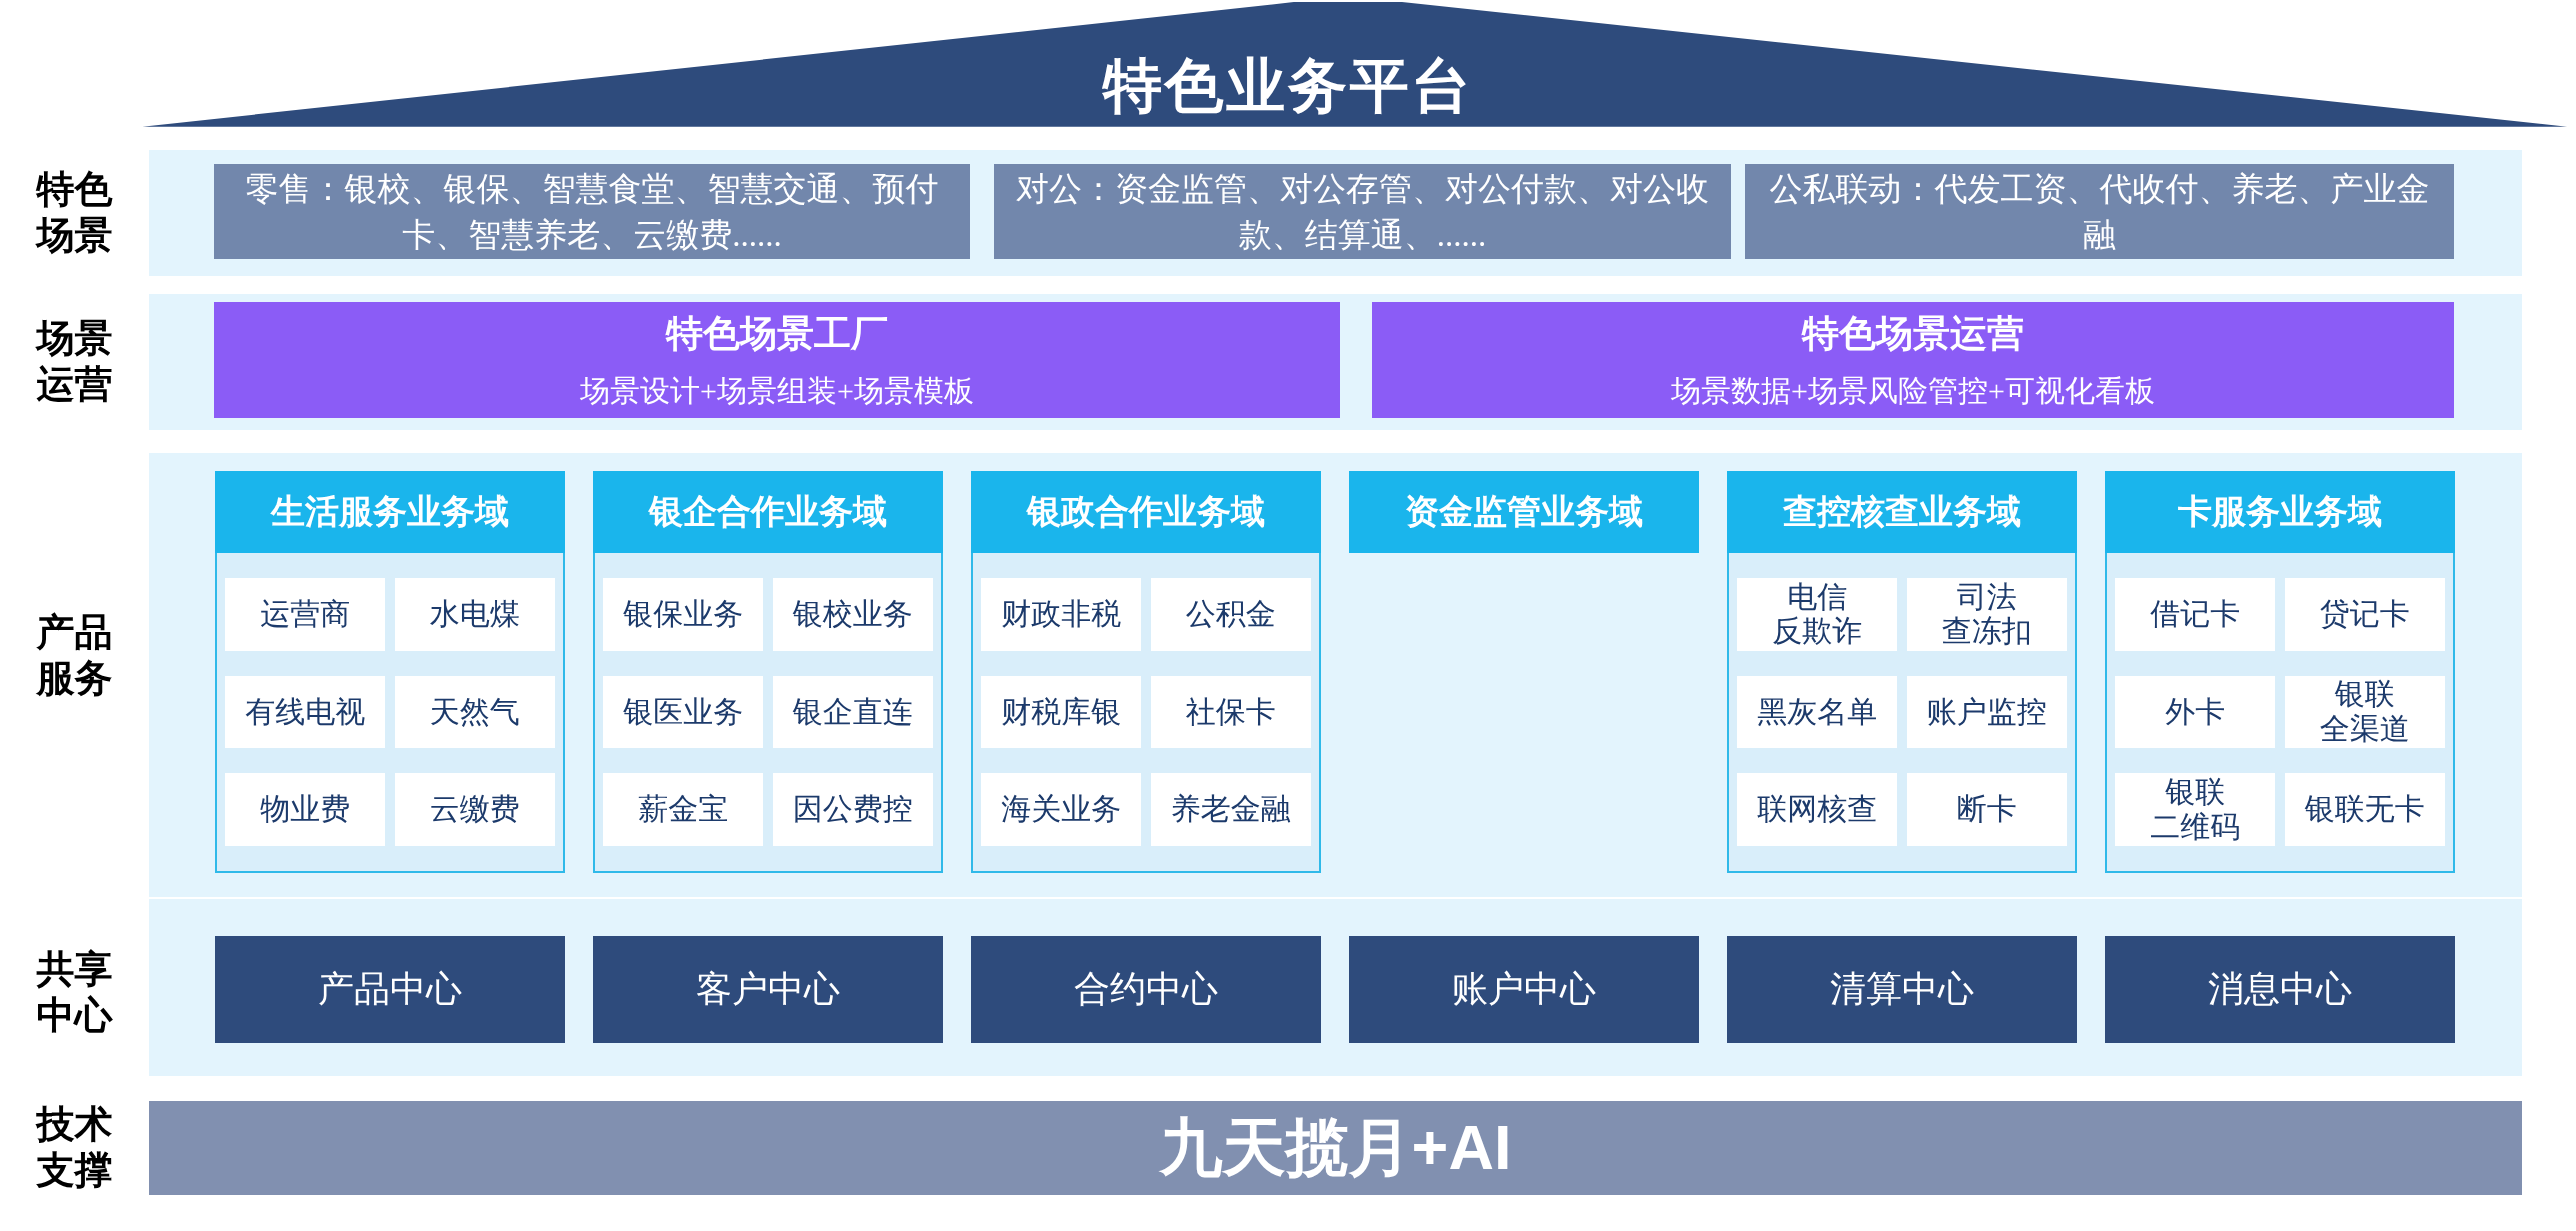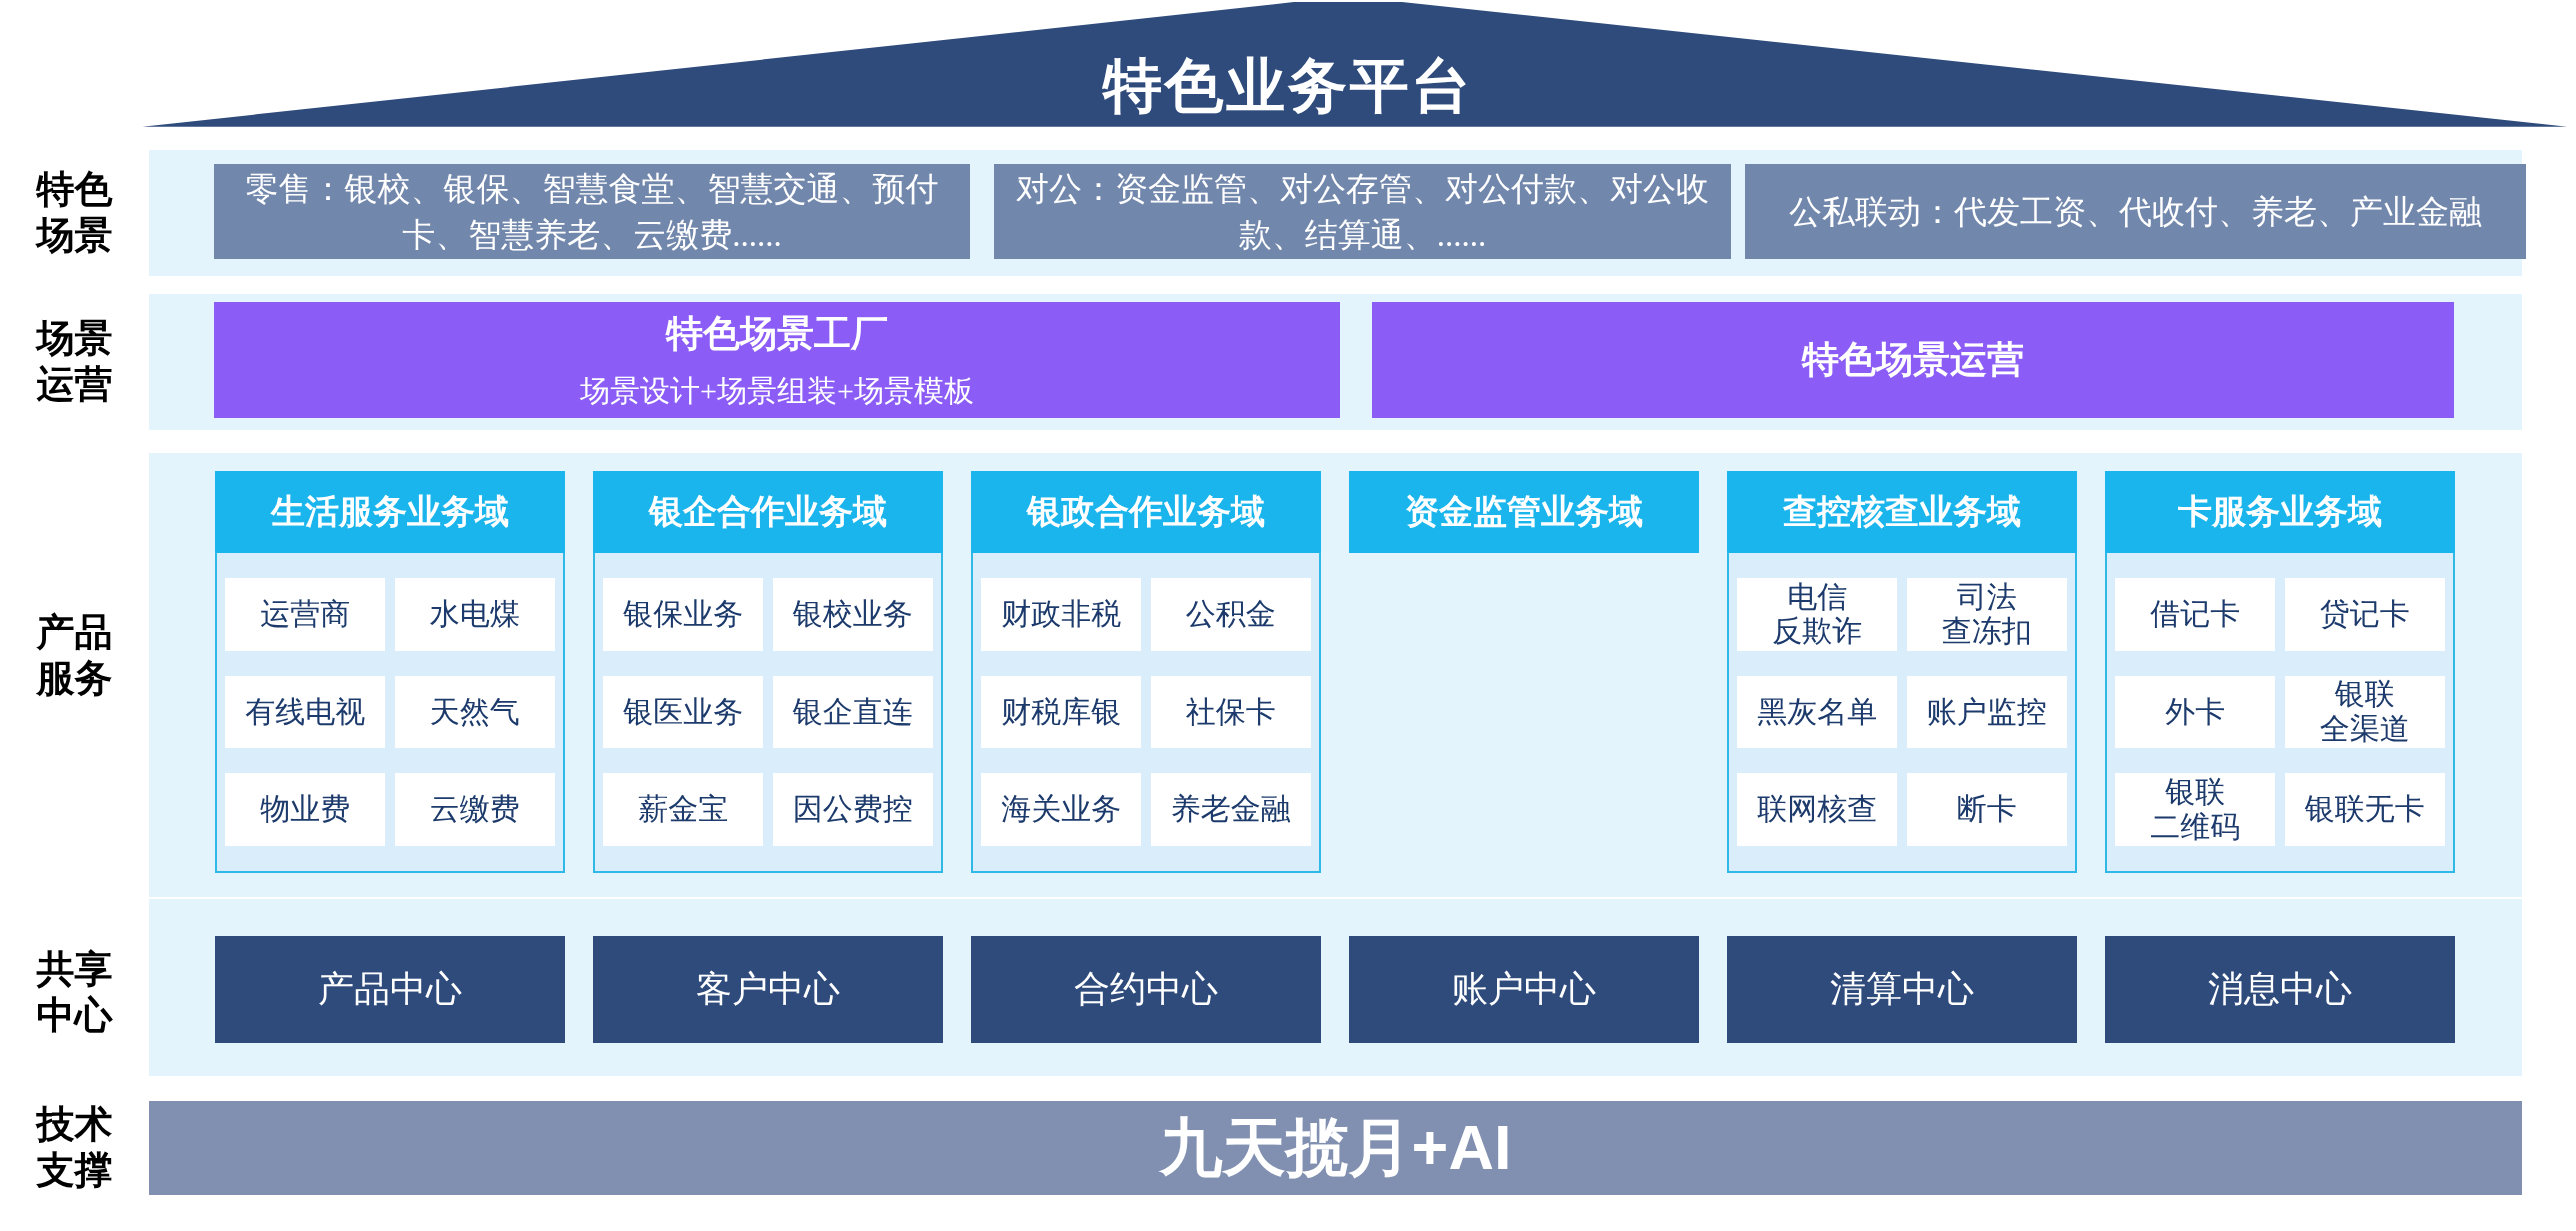--- a/index.html
+++ b/index.html
@@ -182,30 +182,31 @@
   <div class="row-label" style="top:609px">产品
 服务</div>
   <div class="row-label" style="top:946px">共享
 中心</div>
   <div class="row-label" style="top:1101px">技术
 支撑</div>
 
   <div class="band band-scenes">
     <div class="scene-box" style="left:65px;  width:756px">零售：银校、银保、智慧食堂、智慧交通、预付卡、智慧养老、云缴费......</div>
     <div class="scene-box" style="left:845px; width:737px">对公：资金监管、对公存管、对公付款、对公收款、结算通、......</div>
-    <div class="scene-box" style="left:1596px; width:781px">公私联动：代发工资、代收付、养老、产业金融</div>
+    <div class="scene-box" style="left:1596px; width:709px">公私联动：代发工资、代收付、养老、产业金融</div>
   </div>
 
   <div class="band band-ops">
     <div class="ops-box" style="left:65px; width:1126px">
       <div class="ops-title">特色场景工厂</div>
       <div class="ops-sub">场景设计+场景组装+场景模板</div>
     </div>
     <div class="ops-box" style="left:1223px; width:1082px">
       <div class="ops-title">特色场景运营</div>
+      <div class="ops-sub">场景数据+场景风险管控+可视化看板</div>
     </div>
   </div>
 
   <div class="band band-products">
 
     <div class="pcol c0">
       <div class="pcol-header">生活服务业务域</div>
       <div class="pcol-body">
         <div class="pcell">运营商</div>
         <div class="pcell">水电煤</div>

